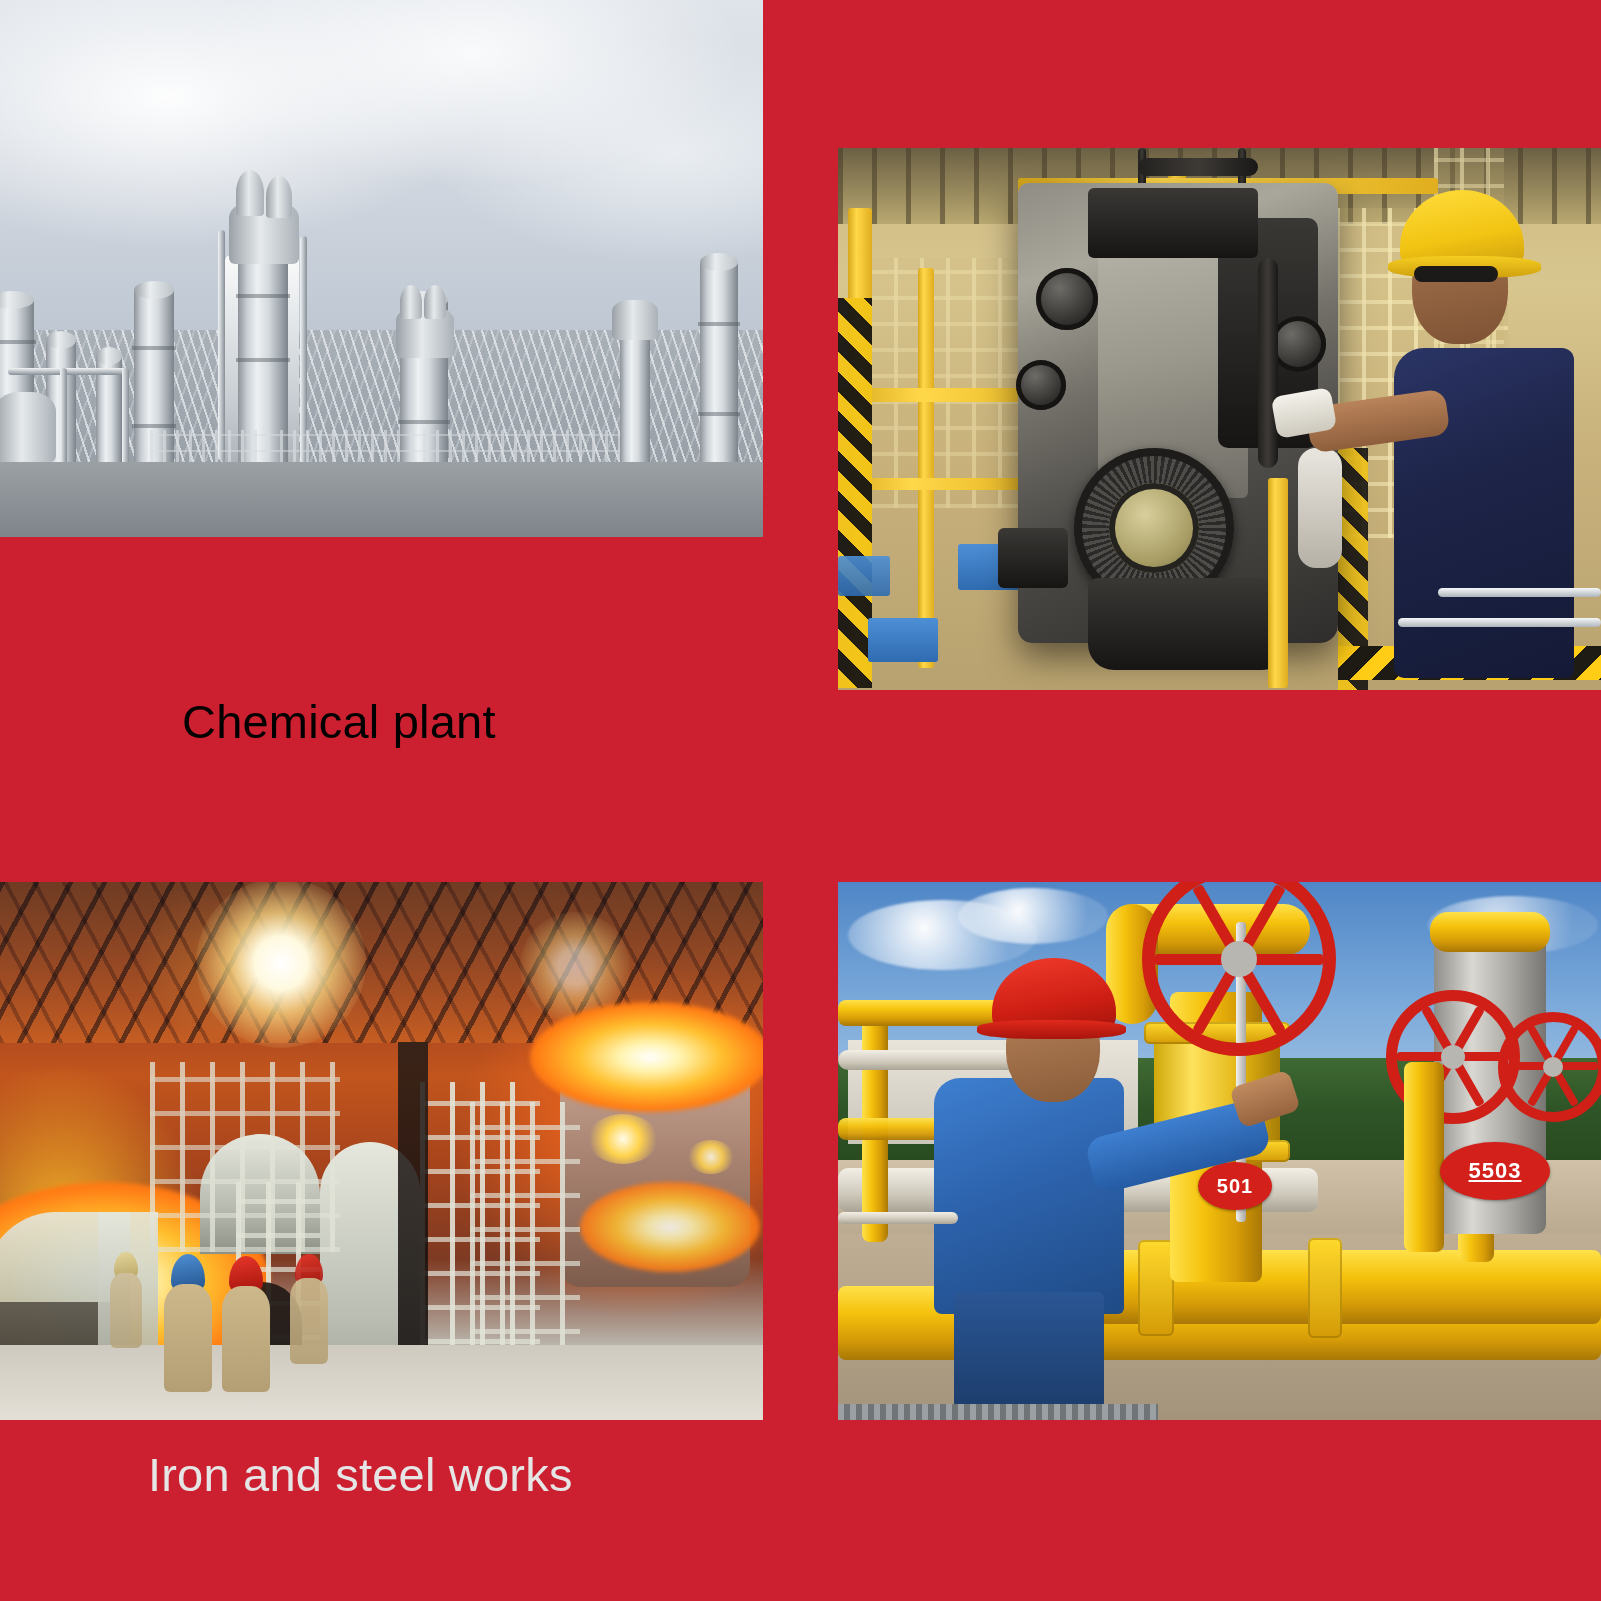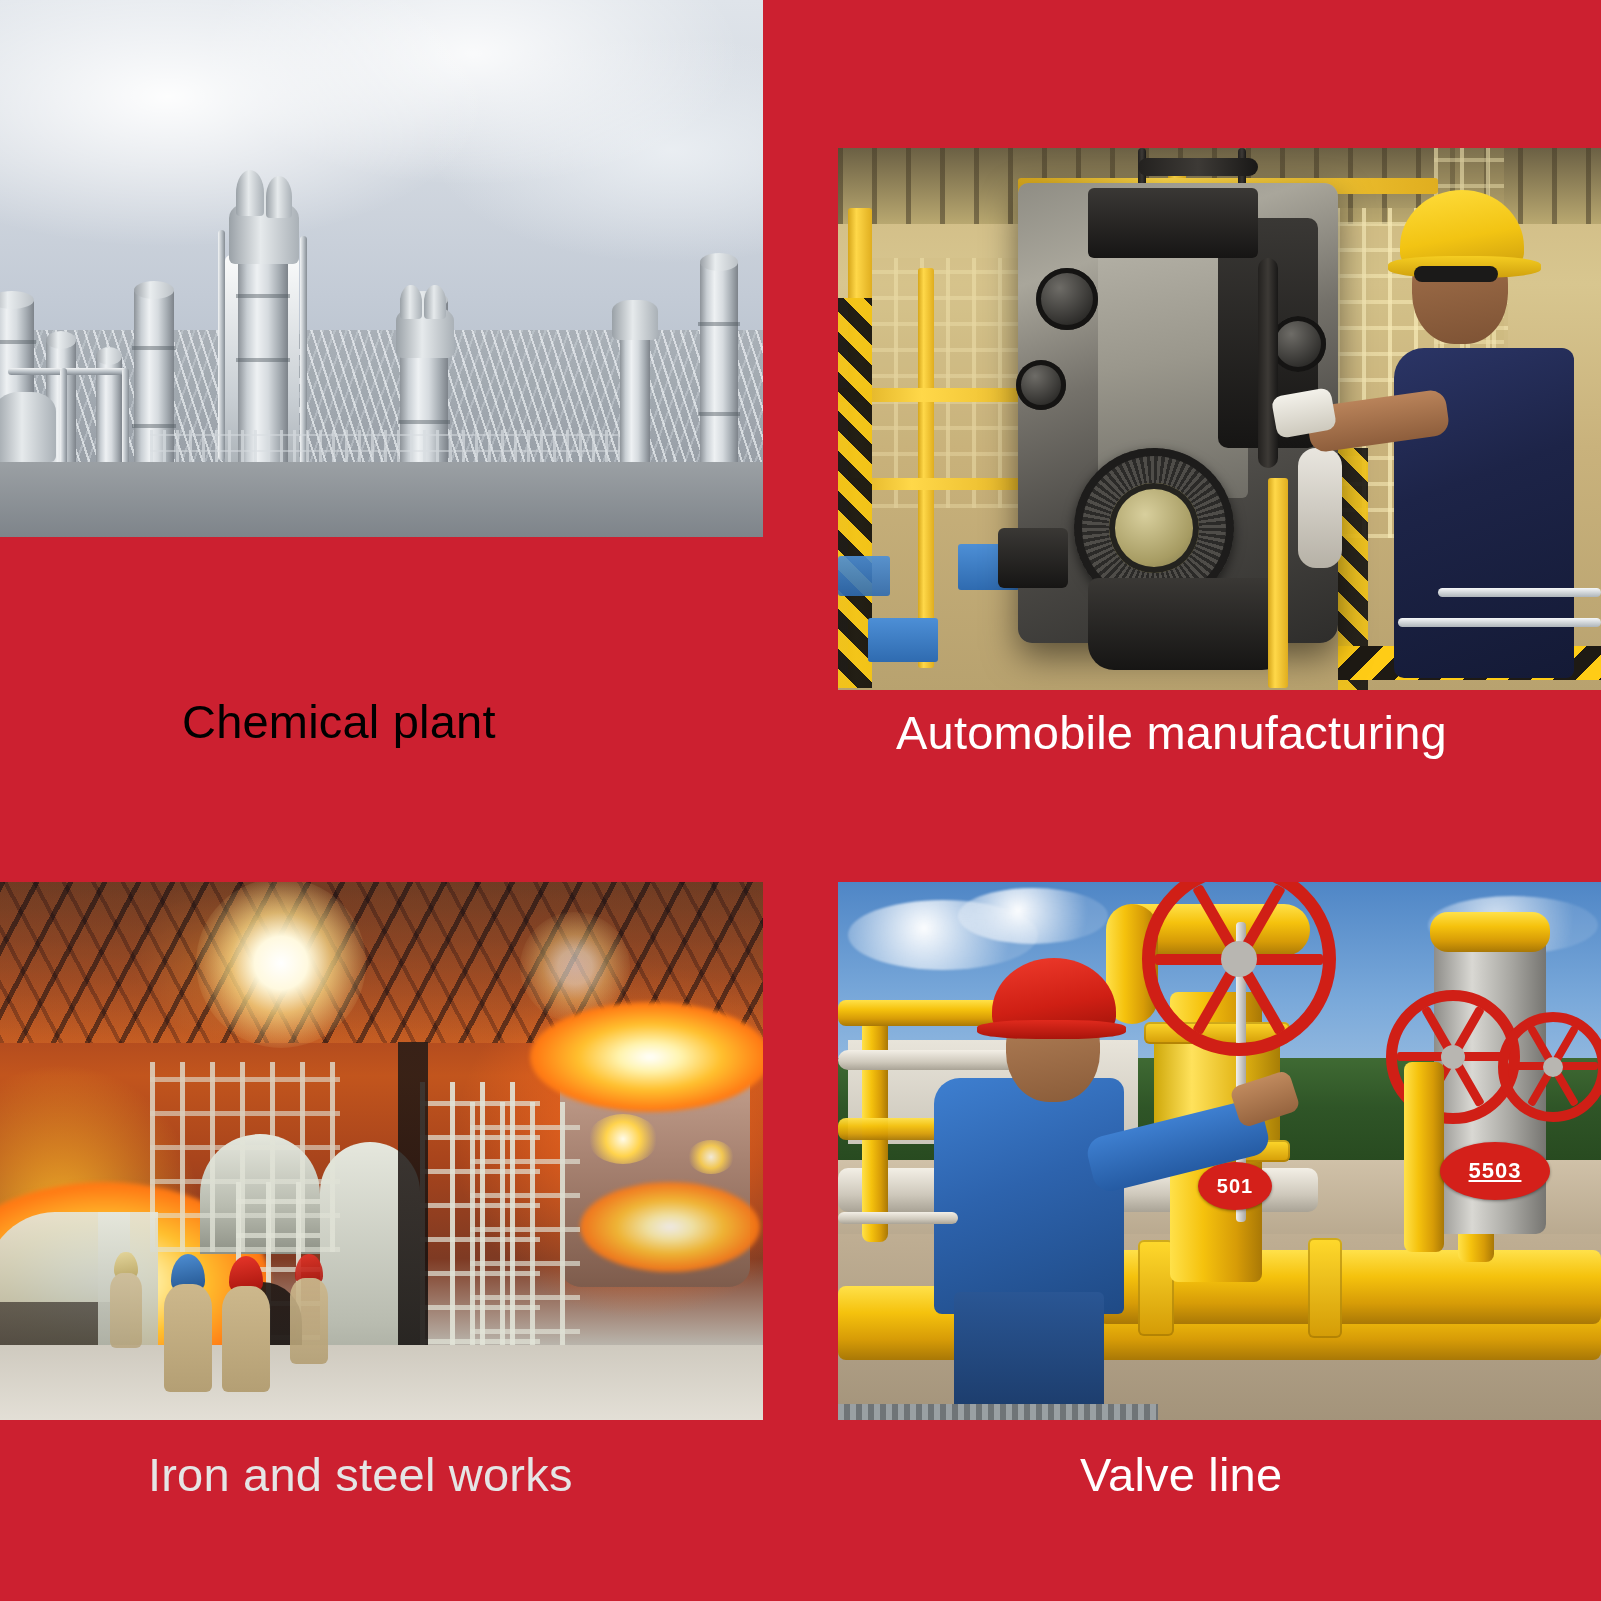--- a/index.html
+++ b/index.html
@@ -507,21 +507,20 @@
       <div class="glove" style="left:436px; top:244px; width:60px; height:42px; transform:rotate(-10deg);"></div>
       <div class="worker-head" style="left:574px; top:80px; width:96px; height:116px;"></div>
       <div class="helmet" style="left:562px; top:42px; width:124px; height:84px;"></div>
       <div class="eng-dark" style="left:576px; top:118px; width:84px; height:16px; border-radius:8px; background:#1b1a19;"></div>
 
       <div class="railing" style="left:560px; top:470px; width:203px;"></div>
       <div class="railing" style="left:600px; top:440px; width:163px;"></div>
       <div class="auto-ypost" style="left:430px; top:330px; width:20px; height:210px;"></div>
     </div>
 
-    <div class="caption" style="left: 58px; top: 557px; color: rgb(255, 255, 255);">Automobile manufacturing</div>
   </div>
 
   <div class="cell" id="cell-steel" style="left:0; top:882px; width:763px; height:660px;">
     <div class="photo">
       <div class="steel-bg"></div>
       <div class="steel-roof"></div>
 
       <div class="lamp" style="left:196px; top:-4px; width:170px; height:170px;"></div>
       <div class="lamp" style="left:520px; top:30px; width:110px; height:110px; opacity:.55;"></div>
 
@@ -631,16 +630,15 @@
       <div class="vworker-coat" style="left:96px; top:196px; width:190px; height:236px;"></div>
       <div class="vworker-pants" style="left:116px; top:410px; width:150px; height:130px;"></div>
       <div class="vhead" style="left:168px; top:112px; width:94px; height:108px;"></div>
       <div class="vhelmet" style="left:154px; top:76px; width:124px; height:78px;"></div>
       <div class="varm" style="left:250px; top:236px; width:180px; height:56px; transform:rotate(-14deg);"></div>
       <div class="vhand" style="left:396px; top:196px; width:62px; height:42px; transform:rotate(-18deg);"></div>
       <div class="walk" style="left:0px; top:522px; width:320px; height:22px;"></div>
       <div class="whitepipe" style="left:0px; top:330px; width:120px; height:12px;"></div>
     </div>
 
-    <div class="caption" style="left: 242px; top: 565px; color: rgb(255, 255, 255);">Valve line</div>
   </div>
 
 </div>
 
 </body></html>

